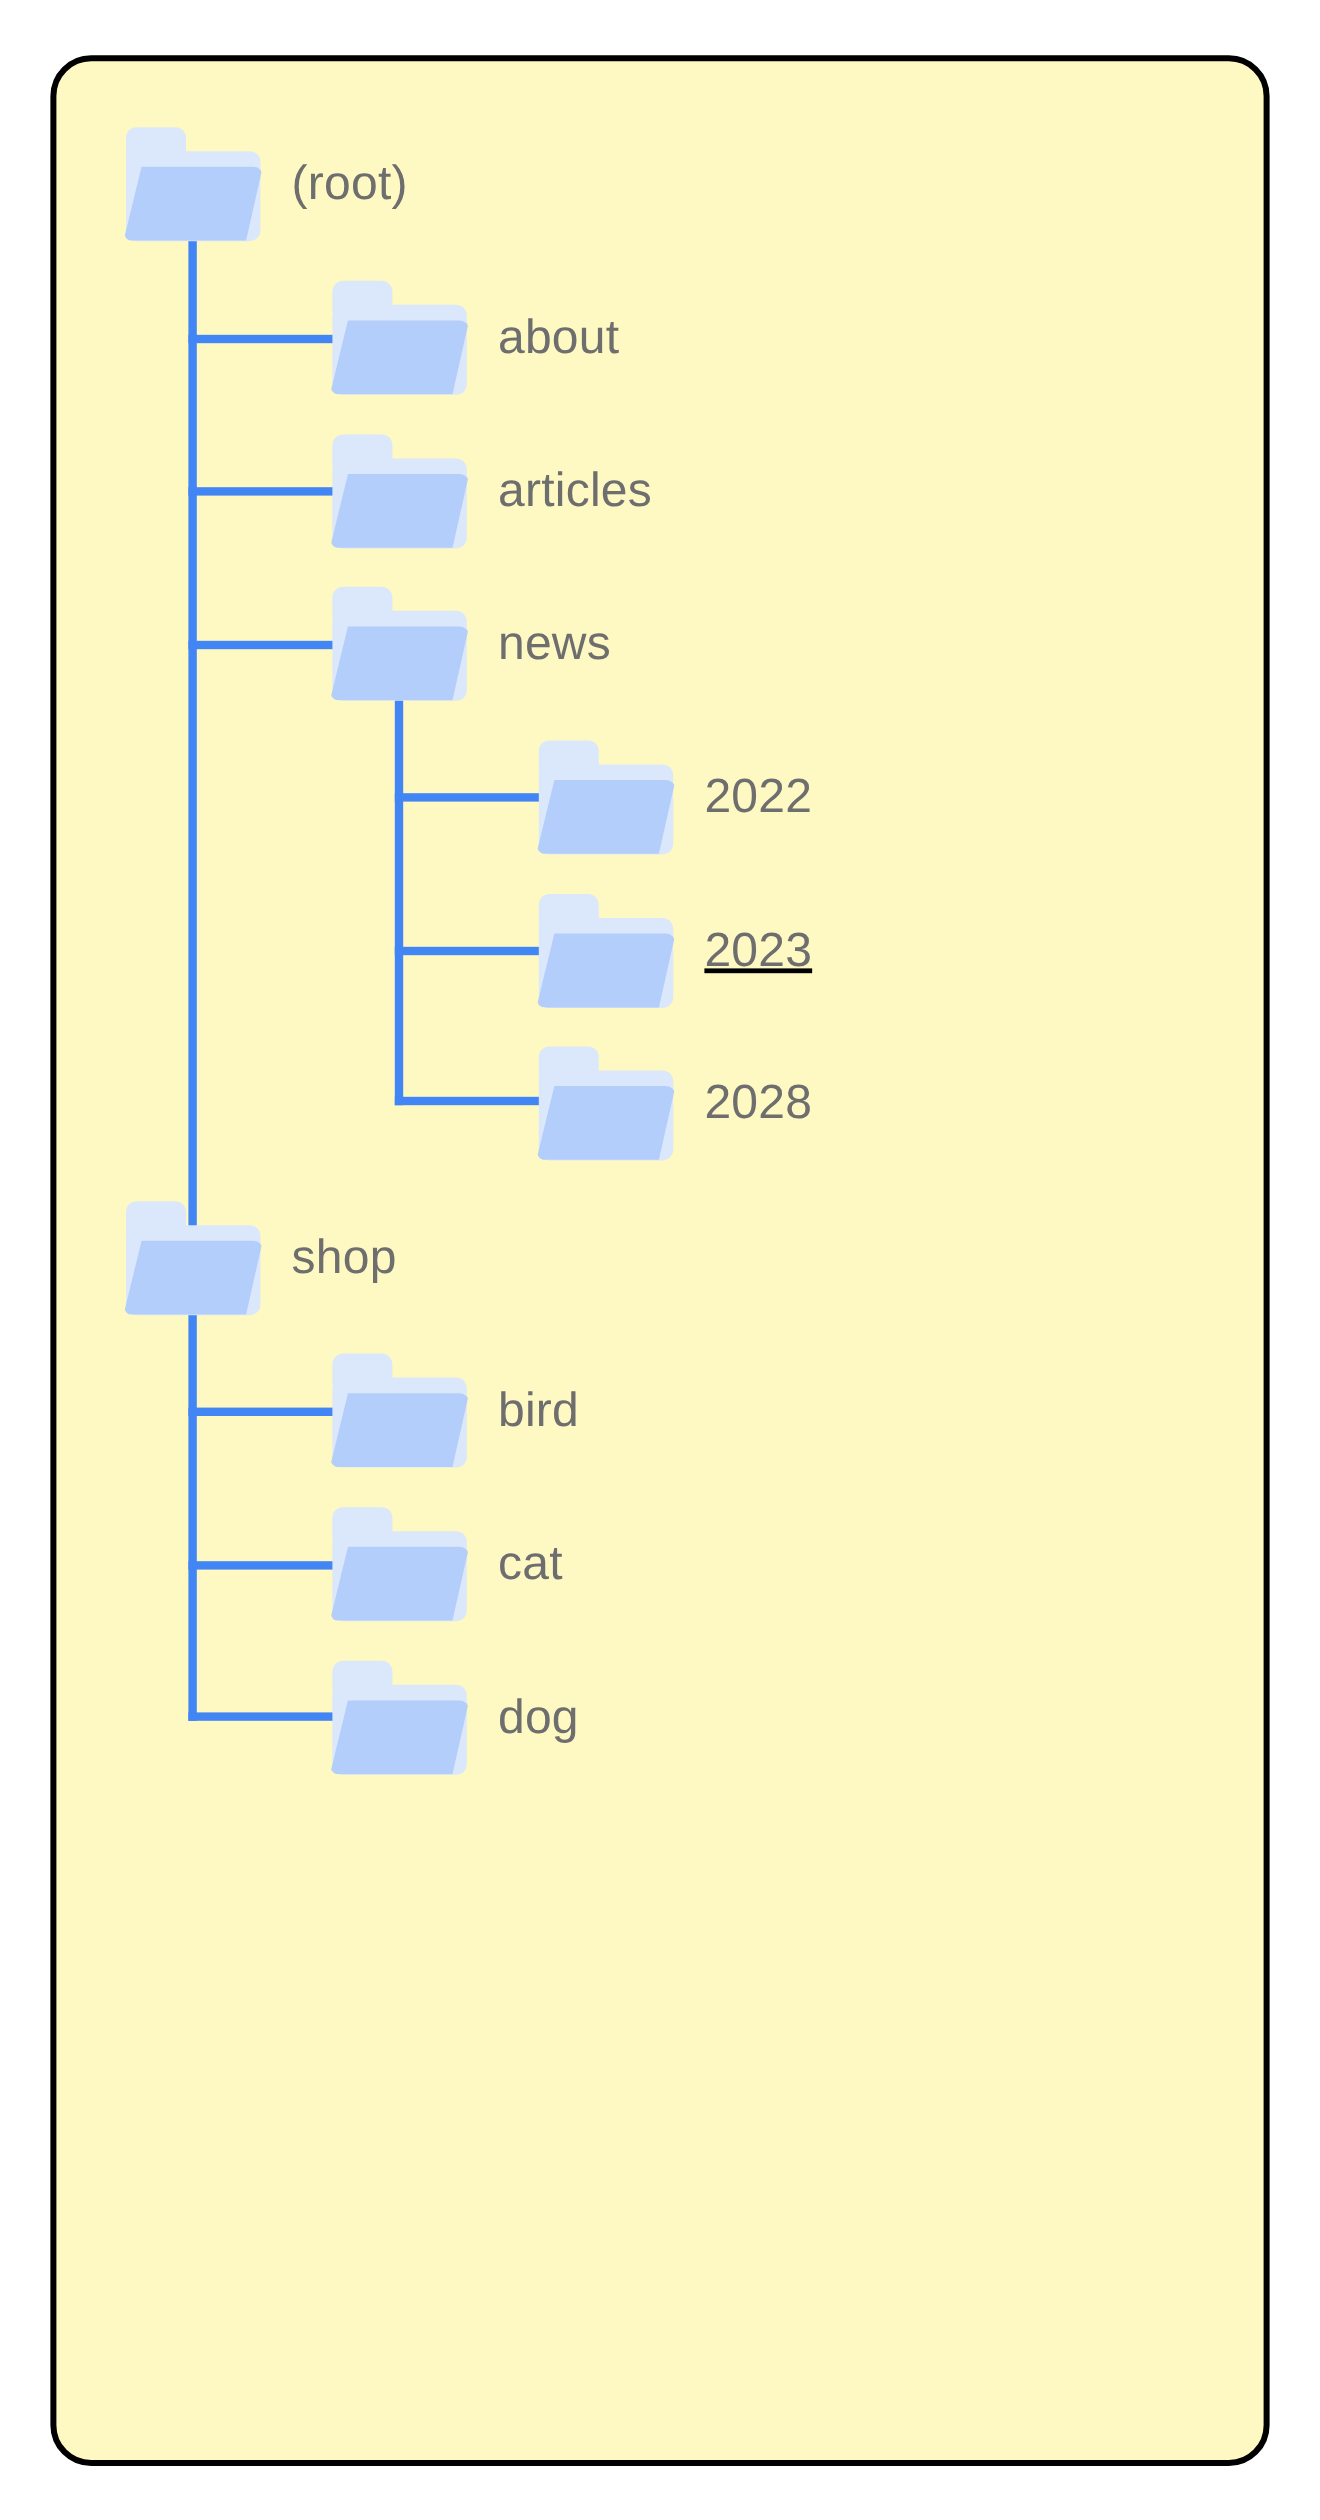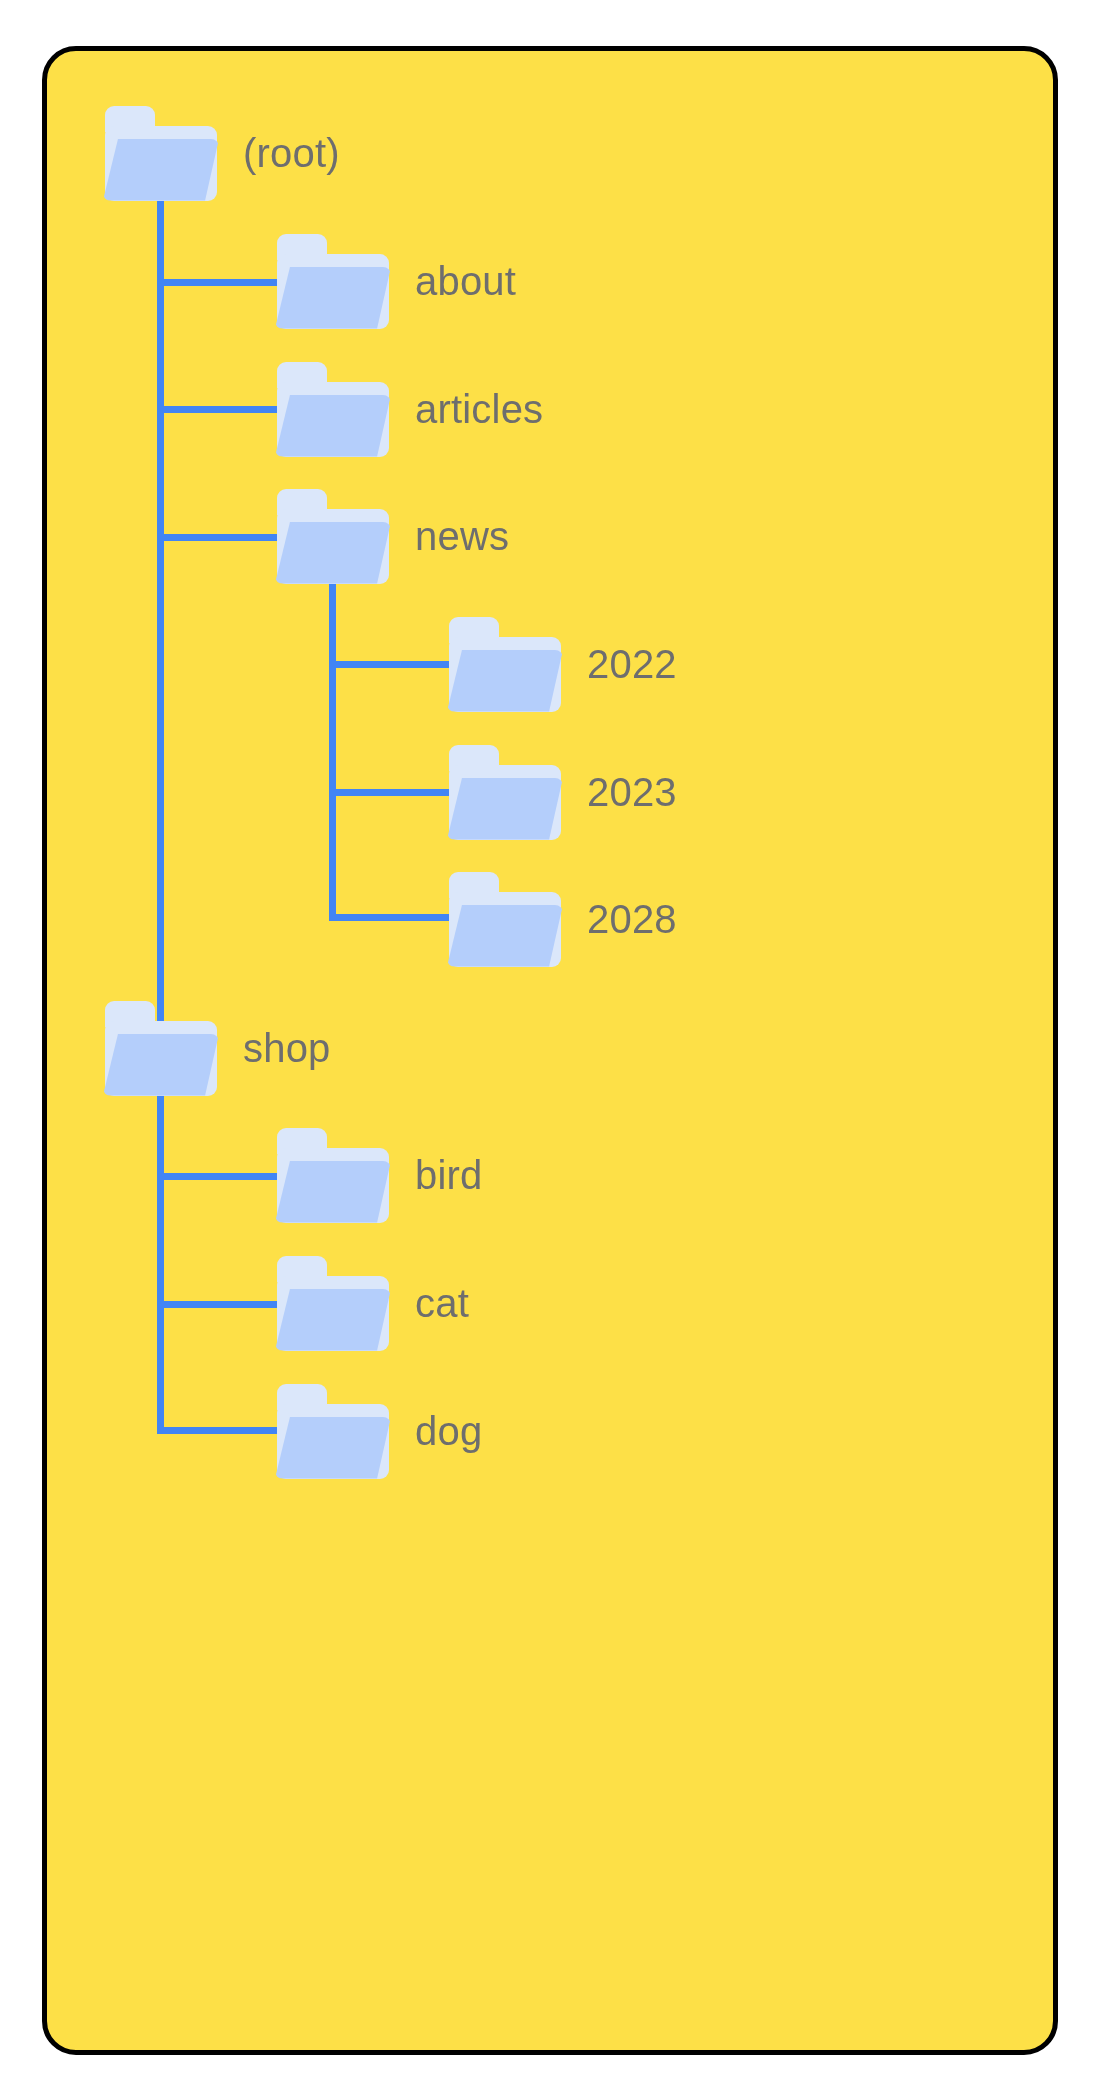--- a/index.html
+++ b/index.html
@@ -12,21 +12,21 @@
     font-family: "Liberation Sans", "DejaVu Sans", sans-serif;
     overflow: hidden;
   }
 
   #card {
     position: absolute;
     left: 42px; top: 46px;
     width: 1016px; height: 2009px;
     border: 5px solid #000000;
     border-radius: 34px;
-    background: #fde047;
+    background: #fef9c3;
   }
 
   #tree {
     position: absolute;
     left: 0; top: 0;
     width: 1016px; height: 2009px;
   }
 
   
   .vline, .hline {
@@ -156,21 +156,21 @@
 
     <div class="node" style="left:400px; top:558px;align-items:center;">
       <div class="folder">
         <div class="tab"></div>
         <div class="back"></div>
         <div class="front"></div>
       </div>
       <div class="label">2022</div>
     </div>
 
-    <div class="node" style="left:400px; top:686px;">
+    <div class="node" style="left:400px; top:686px;text-decoration:underline;">
       <div class="folder">
         <div class="tab"></div>
         <div class="back"></div>
         <div class="front"></div>
       </div>
       <div class="label">2023</div>
     </div>
 
     <div class="node" style="left:400px; top:813px;">
       <div class="folder">

